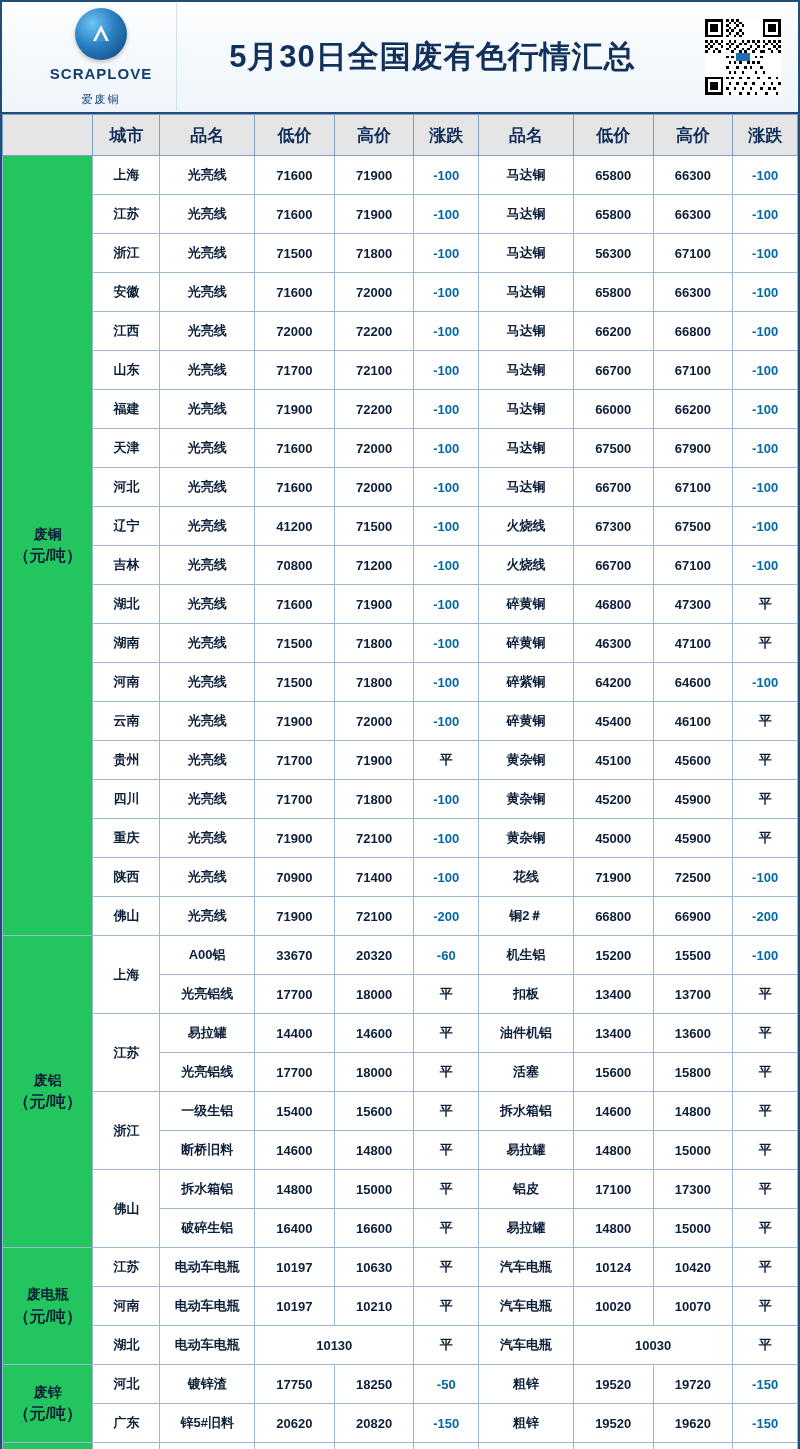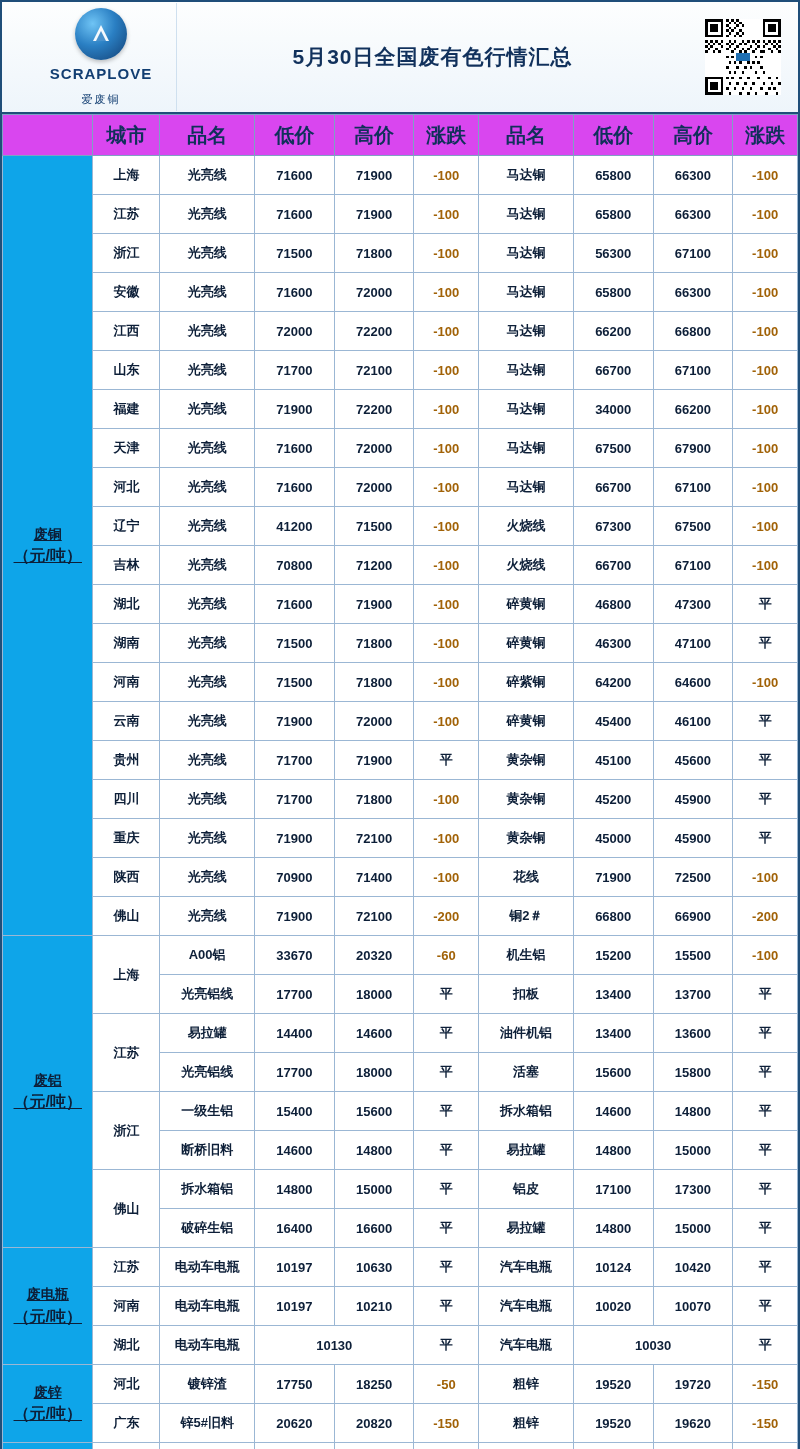--- a/index.html
+++ b/index.html
@@ -46,21 +46,21 @@
   }
   .logo-text2{
     font-size:11px;color:#123e72;margin-top:10px;letter-spacing:2px;
   }
   .title-box{
     flex:1;
     text-align:center;
     padding-right:0px;
   }
   .main-title{
-    font-size:21px;
+    font-size:31px;
     font-weight:bold;
     color:#11315c;
     letter-spacing:1px;
   }
   .sub-title{
     font-size:13px;
     color:#11315c;
     margin-top:13px;
     letter-spacing:1px;
   }
@@ -82,37 +82,36 @@
   td,th{
     border:1px solid #9bb7d4;
     text-align:center;
     font-size:13px;
     height:38px;
     padding:0 2px;
     color:#0d1f38;
     font-weight:bold;
   }
   thead th{
-    background:#d946ef;
-    font-size:20px;
+    background:#e5e5e5;
+    font-size:17px;
     height:40px;
     color:#10305a;
     border-color:#7fa0c4;
   }
   .cat{
-    background:#0ea5e9;
+    background:#22c55e;
     font-size:14px;
     line-height:1.45;
     font-weight:bold;
     color:#0d1f38;
-    text-decoration:underline;
   }
   .cat span{display:block;}
   .cat .unit{font-size:16px;font-weight:bold;}
-  .down{color:#a16207;}
+  .down{color:#0369a1;}
   .flat{color:#0d1f38;}
   .col-city{width:62px;}
   .col-name{width:88px;}
   .col-low{width:74px;}
   .col-high{width:74px;}
   .col-chg{width:60px;}
   .col-cat{width:84px;}
 </style>
 </head>
 <body>
@@ -382,21 +381,21 @@
           <td>67100</td>
           <td class="down">-100</td>
         </tr>
         <tr>
           <td>福建</td>
           <td>光亮线</td>
           <td>71900</td>
           <td>72200</td>
           <td class="down">-100</td>
           <td>马达铜</td>
-          <td>34000</td>
+          <td>66000</td>
           <td>66200</td>
           <td class="down">-100</td>
         </tr>
         <tr>
           <td>天津</td>
           <td>光亮线</td>
           <td>71600</td>
           <td>72000</td>
           <td class="down">-100</td>
           <td>马达铜</td>

